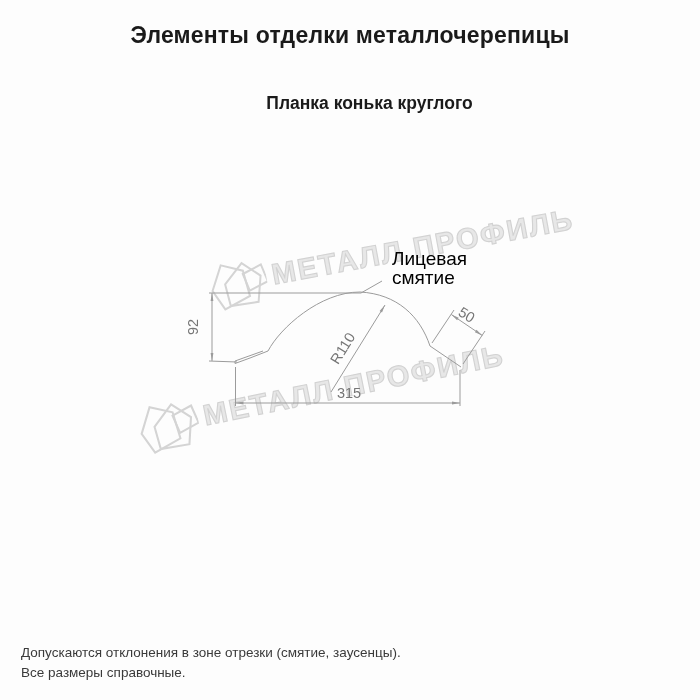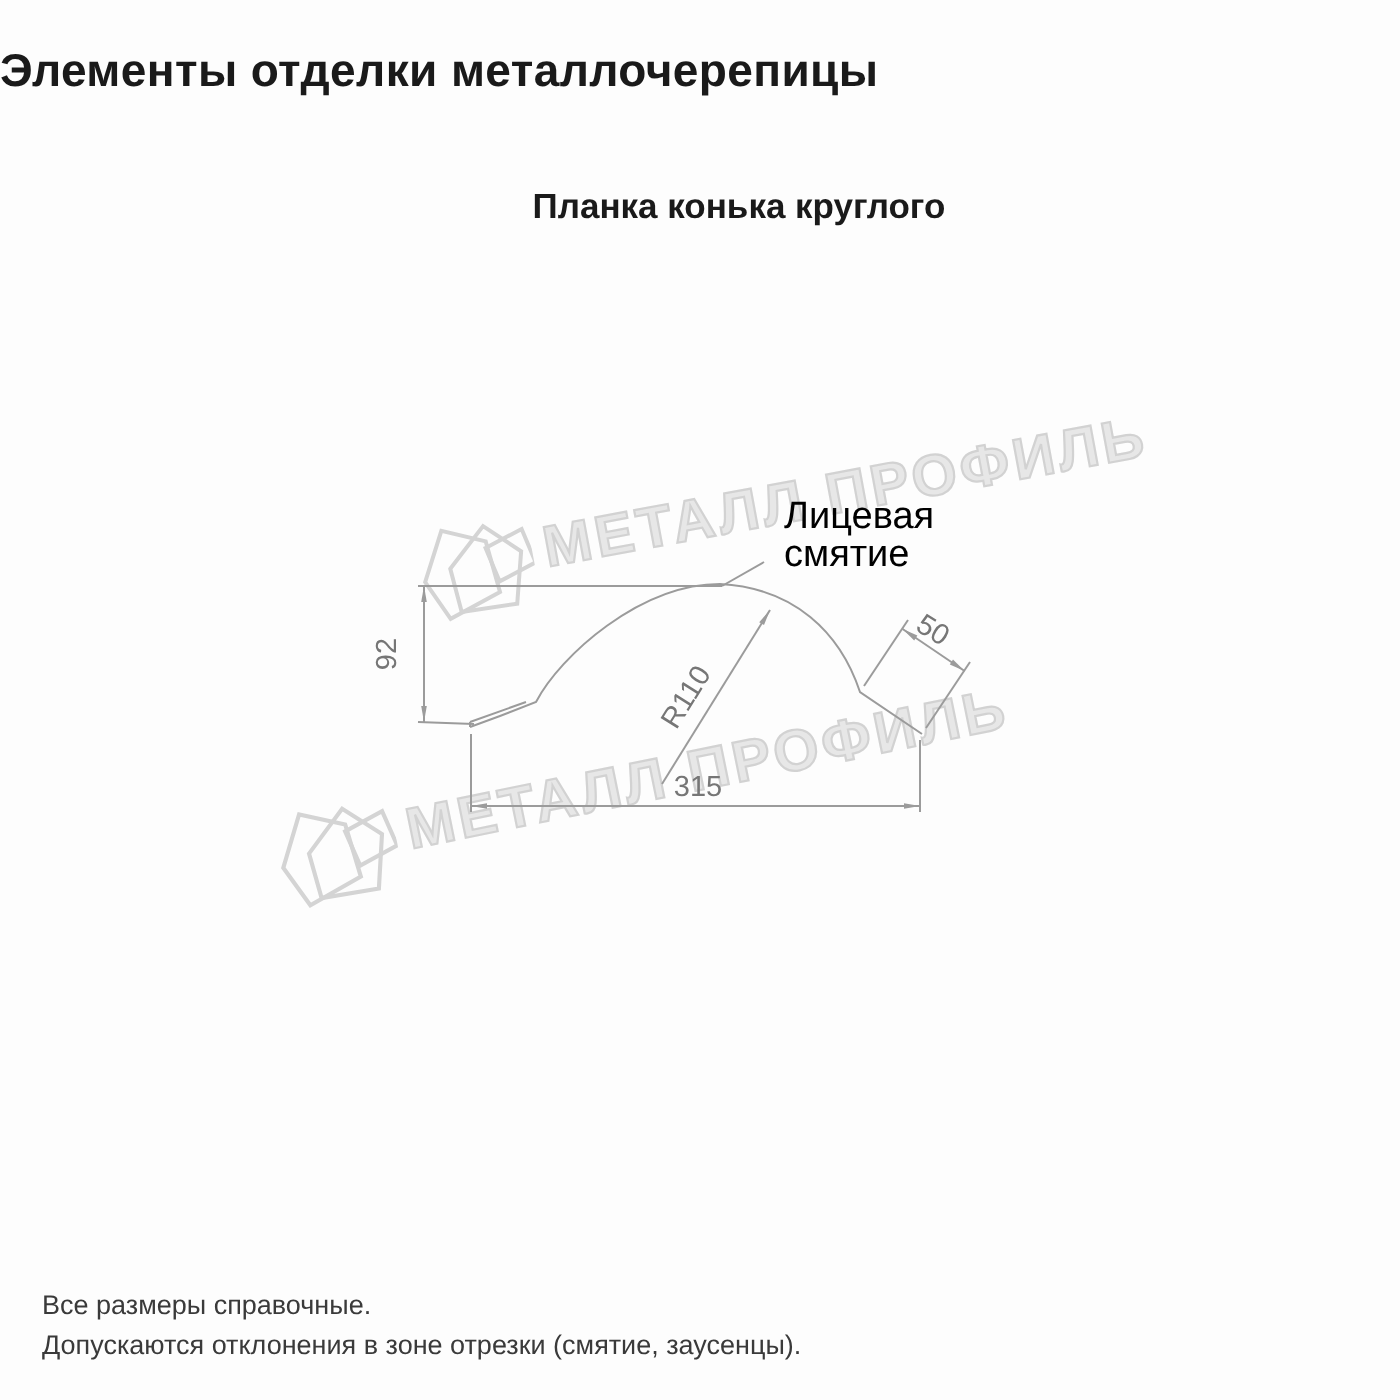--- a/index.html
+++ b/index.html
@@ -1,21 +1,21 @@
 <!DOCTYPE html>
 <html><head>
 <meta charset="utf-8">
 <style>
   html,body{margin:0;padding:0;}
   body{
     width:700px;height:700px;position:relative;background:#fdfdfd;
     font-family:"Liberation Sans","DejaVu Sans",sans-serif;overflow:hidden;
   }
   .page-title{
-    position:absolute;left:0;right:0;top:22px;text-align:left;
+    position:absolute;left:0;right:0;top:22px;text-align:center;
     font-size:23px;font-weight:bold;color:#1a1a1a;letter-spacing:.2px;
   }
   .subtitle{
     position:absolute;left:0;right:0;top:93px;text-align:center;
     font-size:17.5px;font-weight:bold;color:#1a1a1a;line-height:20px;margin-left:39px;
   }
   .watermark{
     position:absolute;display:flex;align-items:center;gap:6px;z-index:1;
     pointer-events:none;
   }
@@ -115,15 +115,15 @@
 
   <line class="thin" x1="382" y1="281" x2="361" y2="293"></line>
 </svg>
 
 <div class="face-label">
   <div>Лицевая</div>
   <div>смятие</div>
 </div>
 
 <div class="notes">
+  <div>Допускаются отклонения в зоне отрезки (смятие, заусенцы).</div>
   <div>Все размеры справочные.</div>
-  <div>Допускаются отклонения в зоне отрезки (смятие, заусенцы).</div>
 </div>
 
 </body></html>

